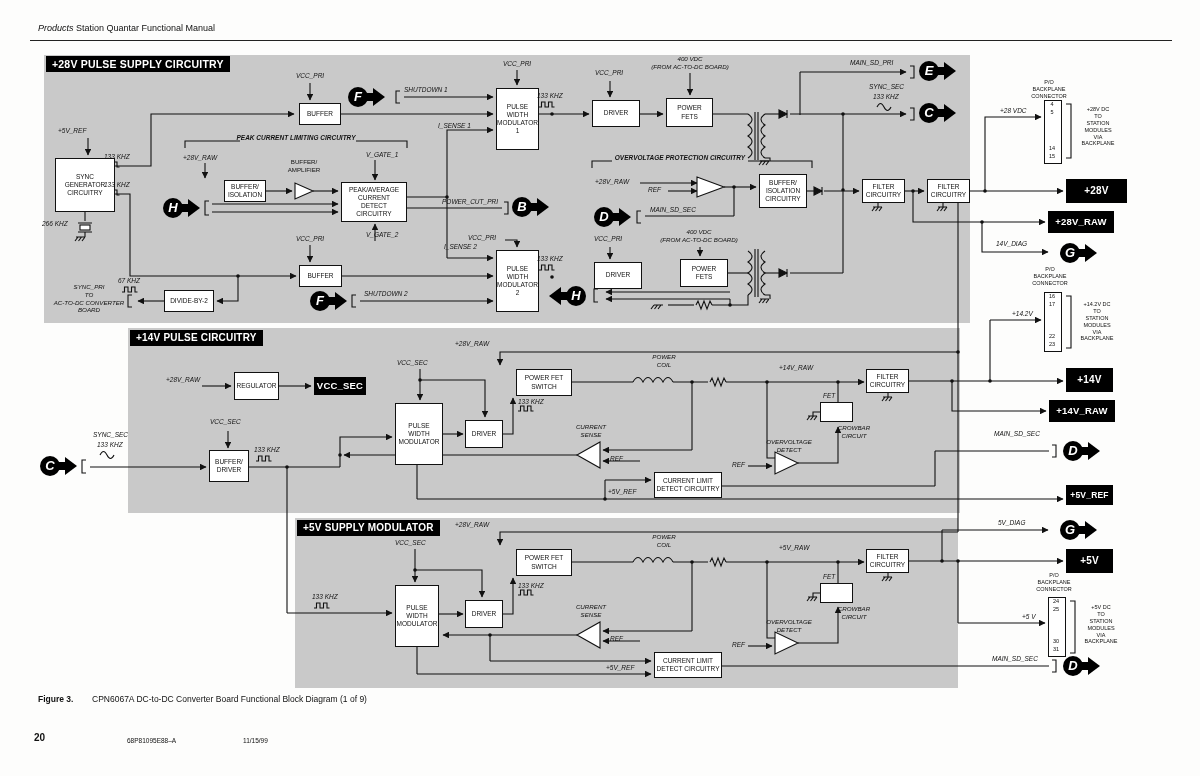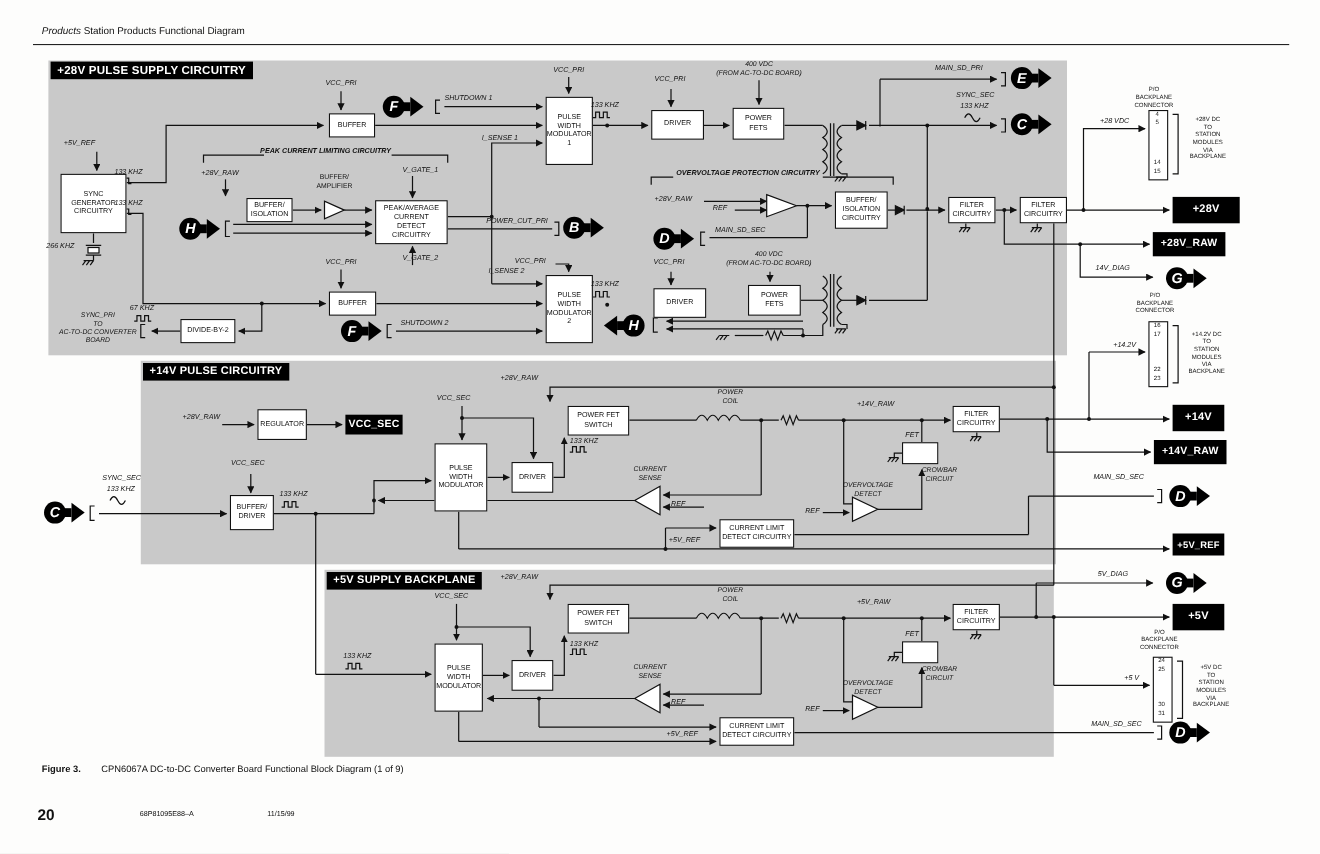--- a/index.html
+++ b/index.html
@@ -25,30 +25,30 @@
   .hdr{position:absolute;left:38px;top:24px;font:normal 9px/1 "Liberation Sans",sans-serif;color:#111;z-index:3;}
   .hdr .it{font-style:italic;}
   .rule{position:absolute;left:30px;top:40px;width:1142px;border-top:1.5px solid #222;z-index:3;}
   .cap{position:absolute;font:normal 8.5px/1 "Liberation Sans",sans-serif;color:#111;z-index:3;}
 </style>
 </head>
 <body>
 
 <div class="stage">
 
-  <div class="hdr"><span class="it">Products</span><span> Station Products Functional Diagram</span></div>
+  <div class="hdr"><span class="it">Products</span><span> Station Quantar Functional Manual</span></div>
   <div class="rule"></div>
 
   <div class="panel" style="left:44px;top:55px;width:926px;height:268px"></div>
   <div class="panel" style="left:128px;top:328px;width:832px;height:185px"></div>
   <div class="panel" style="left:295px;top:518px;width:663px;height:170px"></div>
 
   <div class="banner" style="left:46px;top:56px">+28V PULSE SUPPLY CIRCUITRY</div>
   <div class="banner" style="left:130px;top:330px;font-size:10px">+14V PULSE CIRCUITRY</div>
-  <div class="banner" style="left:297px;top:520px;font-size:10px">+5V SUPPLY BACKPLANE</div>
+  <div class="banner" style="left:297px;top:520px;font-size:10px">+5V SUPPLY MODULATOR</div>
 
   <svg class="wires" width="1200" height="776" viewBox="0 0 1200 776">
     <defs>
       <marker id="ah" markerWidth="7" markerHeight="6" refX="5.5" refY="3" orient="auto">
           <path d="M0,0L6,3L0,6Z" fill="#111"></path>
         </marker>
     </defs>
     <g stroke="#111" stroke-width="1.1" fill="none">
 
       <path d="M88,138 V155" marker-end="url(#ah)"></path>
@@ -535,17 +535,17 @@
   <div class="pin" style="left:1048px;top:647px">31</div>
   <div class="pln" style="left:1076px;top:604px;width:50px;font-size:5.5px">+5V DC
 TO
 STATION
 MODULES
 VIA
 BACKPLANE</div>
 
   <div class="cap" style="left:38px;top:695px;font-weight:bold;">Figure 3.</div>
   <div class="cap" style="left:92px;top:695px">CPN6067A DC-to-DC Converter Board Functional Block Diagram (1 of 9)</div>
-  <div class="cap" style="left:34px;top:733px;font-weight:bold;font-size:14px">20</div>
+  <div class="cap" style="left:34px;top:733px;font-weight:bold;font-size:10px">20</div>
   <div class="cap" style="left:127px;top:738px;font-size:6.5px">68P81095E88–A</div>
   <div class="cap" style="left:243px;top:738px;font-size:6.5px">11/15/99</div>
 
 </div>
 
 </body></html>

